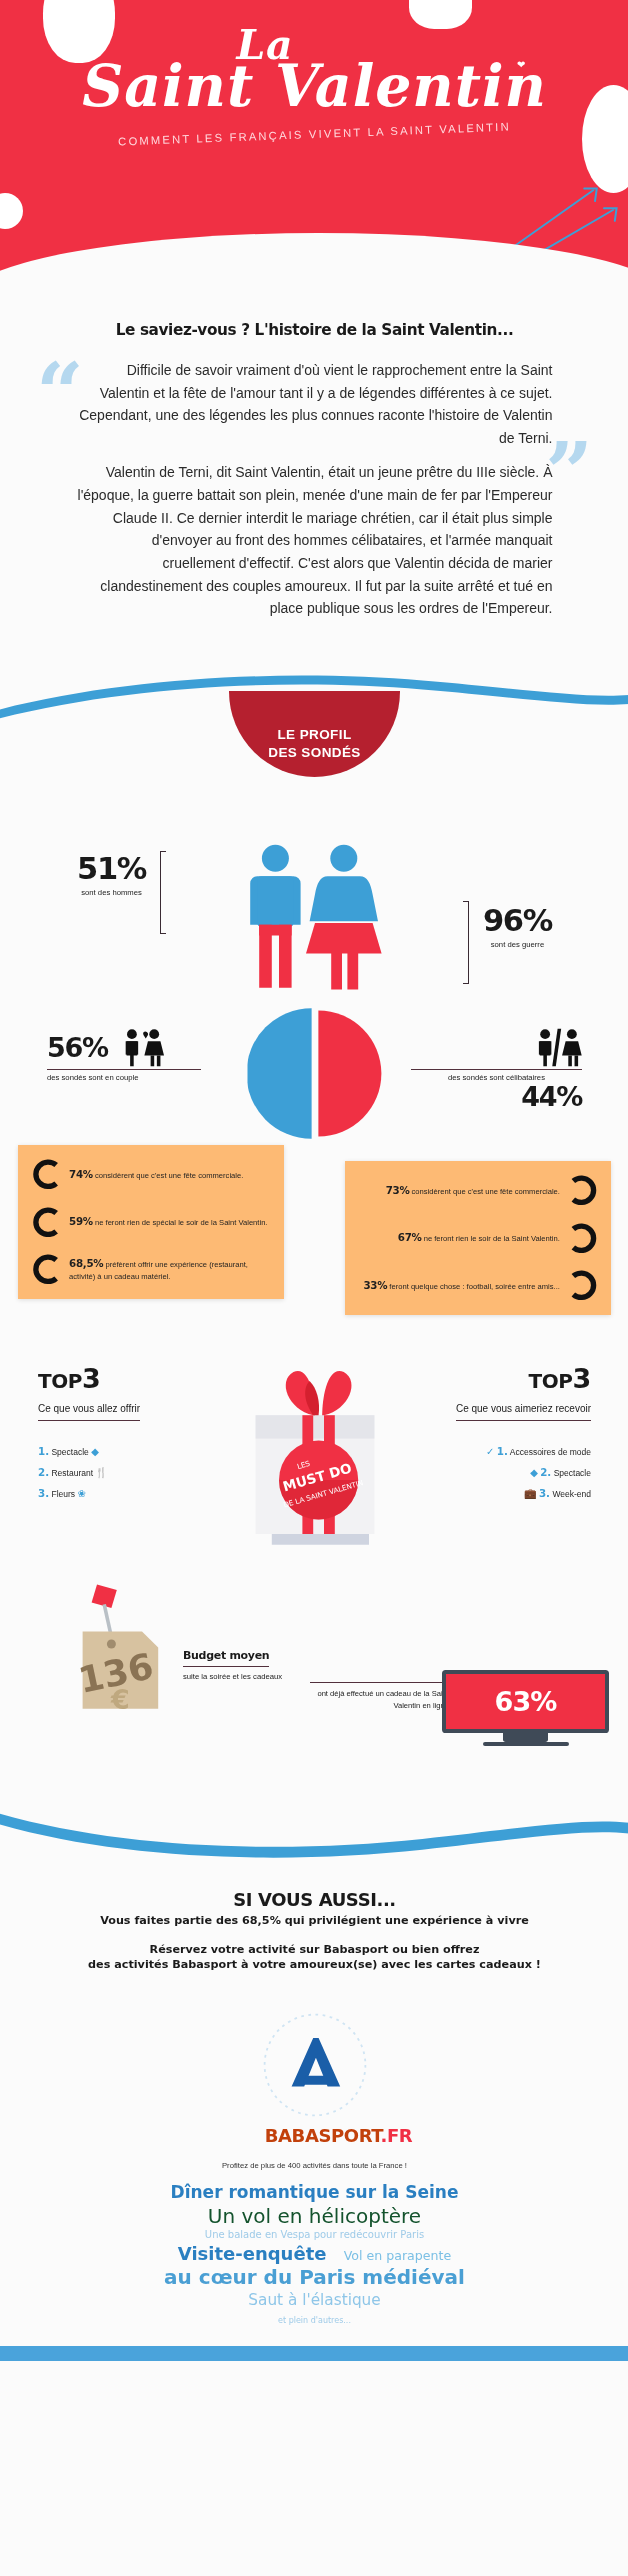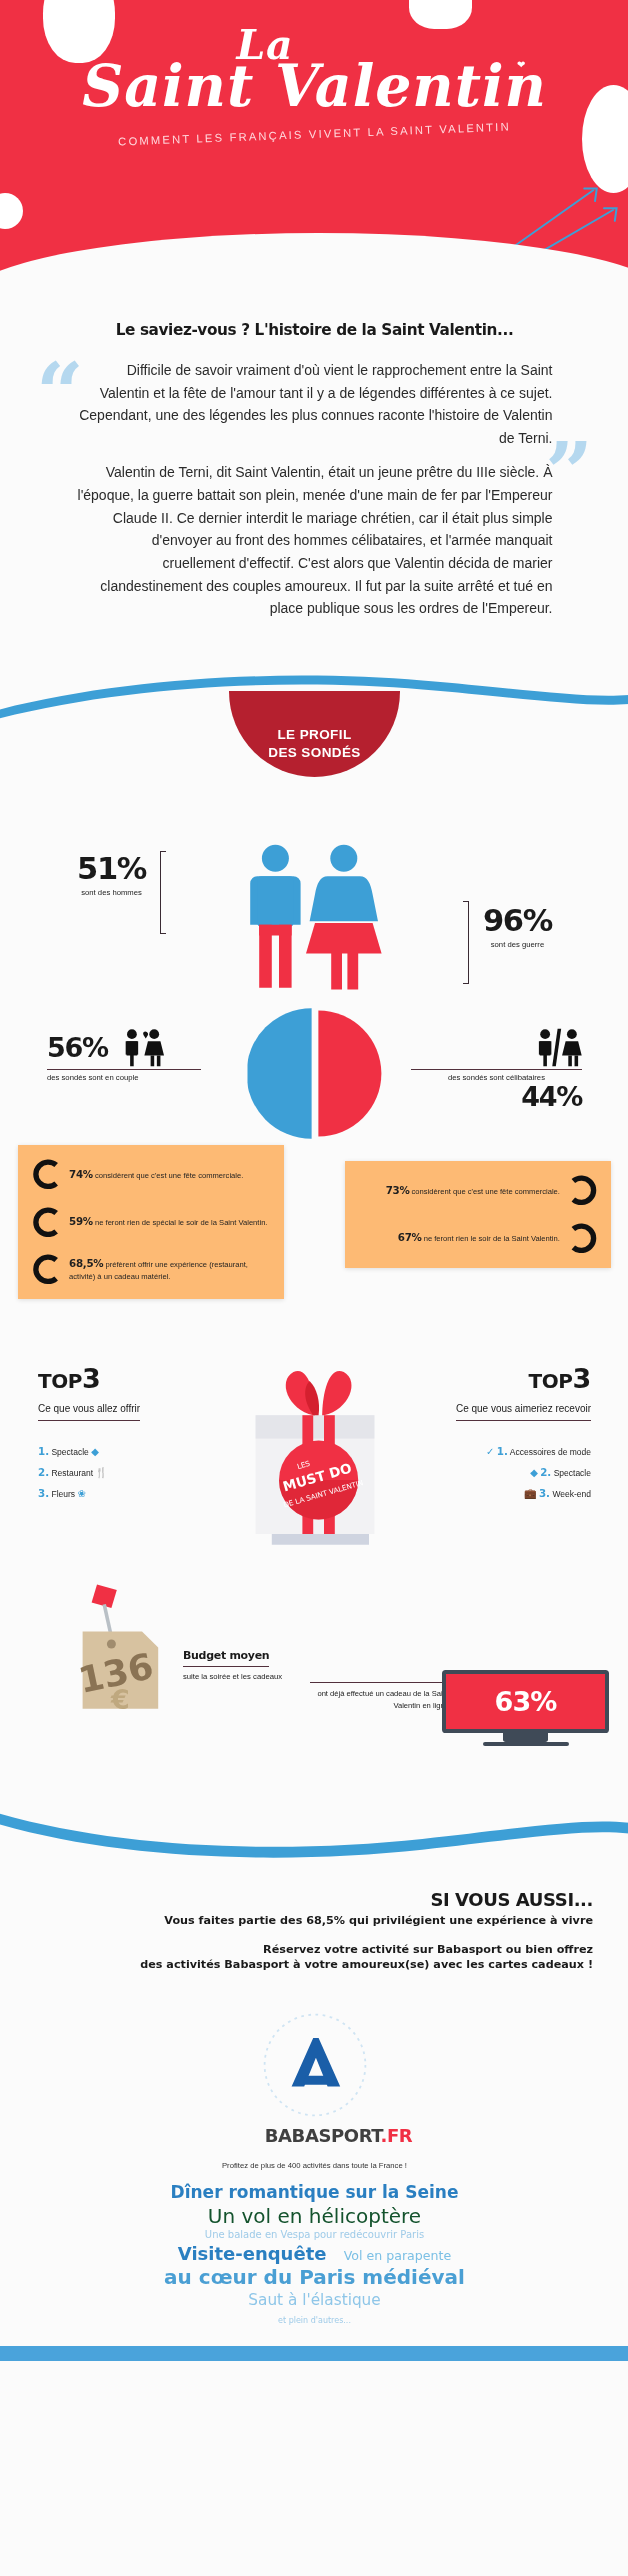--- a/index.html
+++ b/index.html
@@ -151,35 +151,35 @@
                 font-weight: bold; font-size: 27px; letter-spacing: -0.9px; }
   .screen-foot { width: 45px; height: 9px; background: #3f4a57; margin: 0 auto;
                  border-radius: 0 0 2.7px 2.7px; }
   .screen-base { width: 86px; height: 4.5px; background: #3f4a57; margin: 0 auto; border-radius: 2.7px; }
   .screen-label { position: absolute; right: 180px; top: 113px; text-align: right;
                   font-size: 7.6px; line-height: 1.5; color: #222;
                   border-top: 1.2px solid #52303c; padding-top: 5.4px; width: 139px; }
 
   
   .wave-bottom { position: relative; height: 72px; overflow: hidden; margin-top: 9px; }
-  .cta { text-align: right; padding: 23px 36px 9px; }
+  .cta { text-align: center; padding: 23px 36px 9px; }
   .cta h2 { font-family: "DejaVu Sans", sans-serif; font-weight: bold;
             font-size: 18px; letter-spacing: -0.4px; }
   .cta .l2 { font-family: "DejaVu Sans", sans-serif; font-weight: bold;
              font-size: 11.2px; margin-top: 4.5px; }
   .cta .l3 { font-family: "DejaVu Sans", sans-serif; font-weight: bold;
              font-size: 11.2px; margin-top: 16px; }
   .cta .l4 { font-family: "DejaVu Sans", sans-serif; font-weight: bold;
              font-size: 11.2px; margin-top: 1.8px; }
 
   .logo-wrap { text-align: center; margin-top: 30.5px; }
   .logo-mark { width: 108px; height: 108px; margin: 0 auto; }
   .logo-text { font-family: "DejaVu Sans", sans-serif; font-weight: bold;
                font-size: 18px; letter-spacing: -0.4px; margin-top: 3.6px; }
-  .logo-text .blue { color: #404040; margin-left: 48px; }
+  .logo-text .blue { color: #c2410c; margin-left: 48px; }
   .logo-text .red  { color: #f03044; }
 
   .promo { text-align: center; font-size: 7.7px; color: #333; margin-top: 14.4px; }
 
   
   .cloud { text-align: center; padding: 12.6px 21.5px 0; line-height: 1.28; }
   .cloud div { font-family: "DejaVu Sans", sans-serif; }
   .w1 { font-size: 17px; font-weight: bold; color: #2a7fc1; }
   .w2 { font-size: 20px; font-weight: normal; color: #14532d; }
   .w3 { font-size: 10px; color: #9fcbe8; }
@@ -356,20 +356,27 @@
           </svg>
           <div class="stat-txt"><b>73%</b>
             <span>considèrent que c'est une fête commerciale.</span></div>
         </div>
         <div class="stat-row">
           <svg class="arc" viewBox="0 0 40 40">
             <path d="M7,8 A16,16 0 1 1 7,32" stroke="#111" stroke-width="7" fill="none"></path>
           </svg>
           <div class="stat-txt"><b>67%</b>
             <span>ne feront rien le soir de la Saint Valentin.</span></div>
+        </div>
+        <div class="stat-row">
+          <svg class="arc" viewBox="0 0 40 40">
+            <path d="M7,8 A16,16 0 1 1 7,32" stroke="#111" stroke-width="7" fill="none"></path>
+          </svg>
+          <div class="stat-txt"><b>33%</b>
+            <span>feront quelque chose : football, soirée entre amis...</span></div>
         </div>
       </div>
     </div>
 
     <div class="top3">
       <div class="t3-col left">
         <div class="t3-head">
           <span>TOP</span><span class="num">3</span>
         </div>
         <div class="t3-sub">Ce que vous allez offrir</div>

